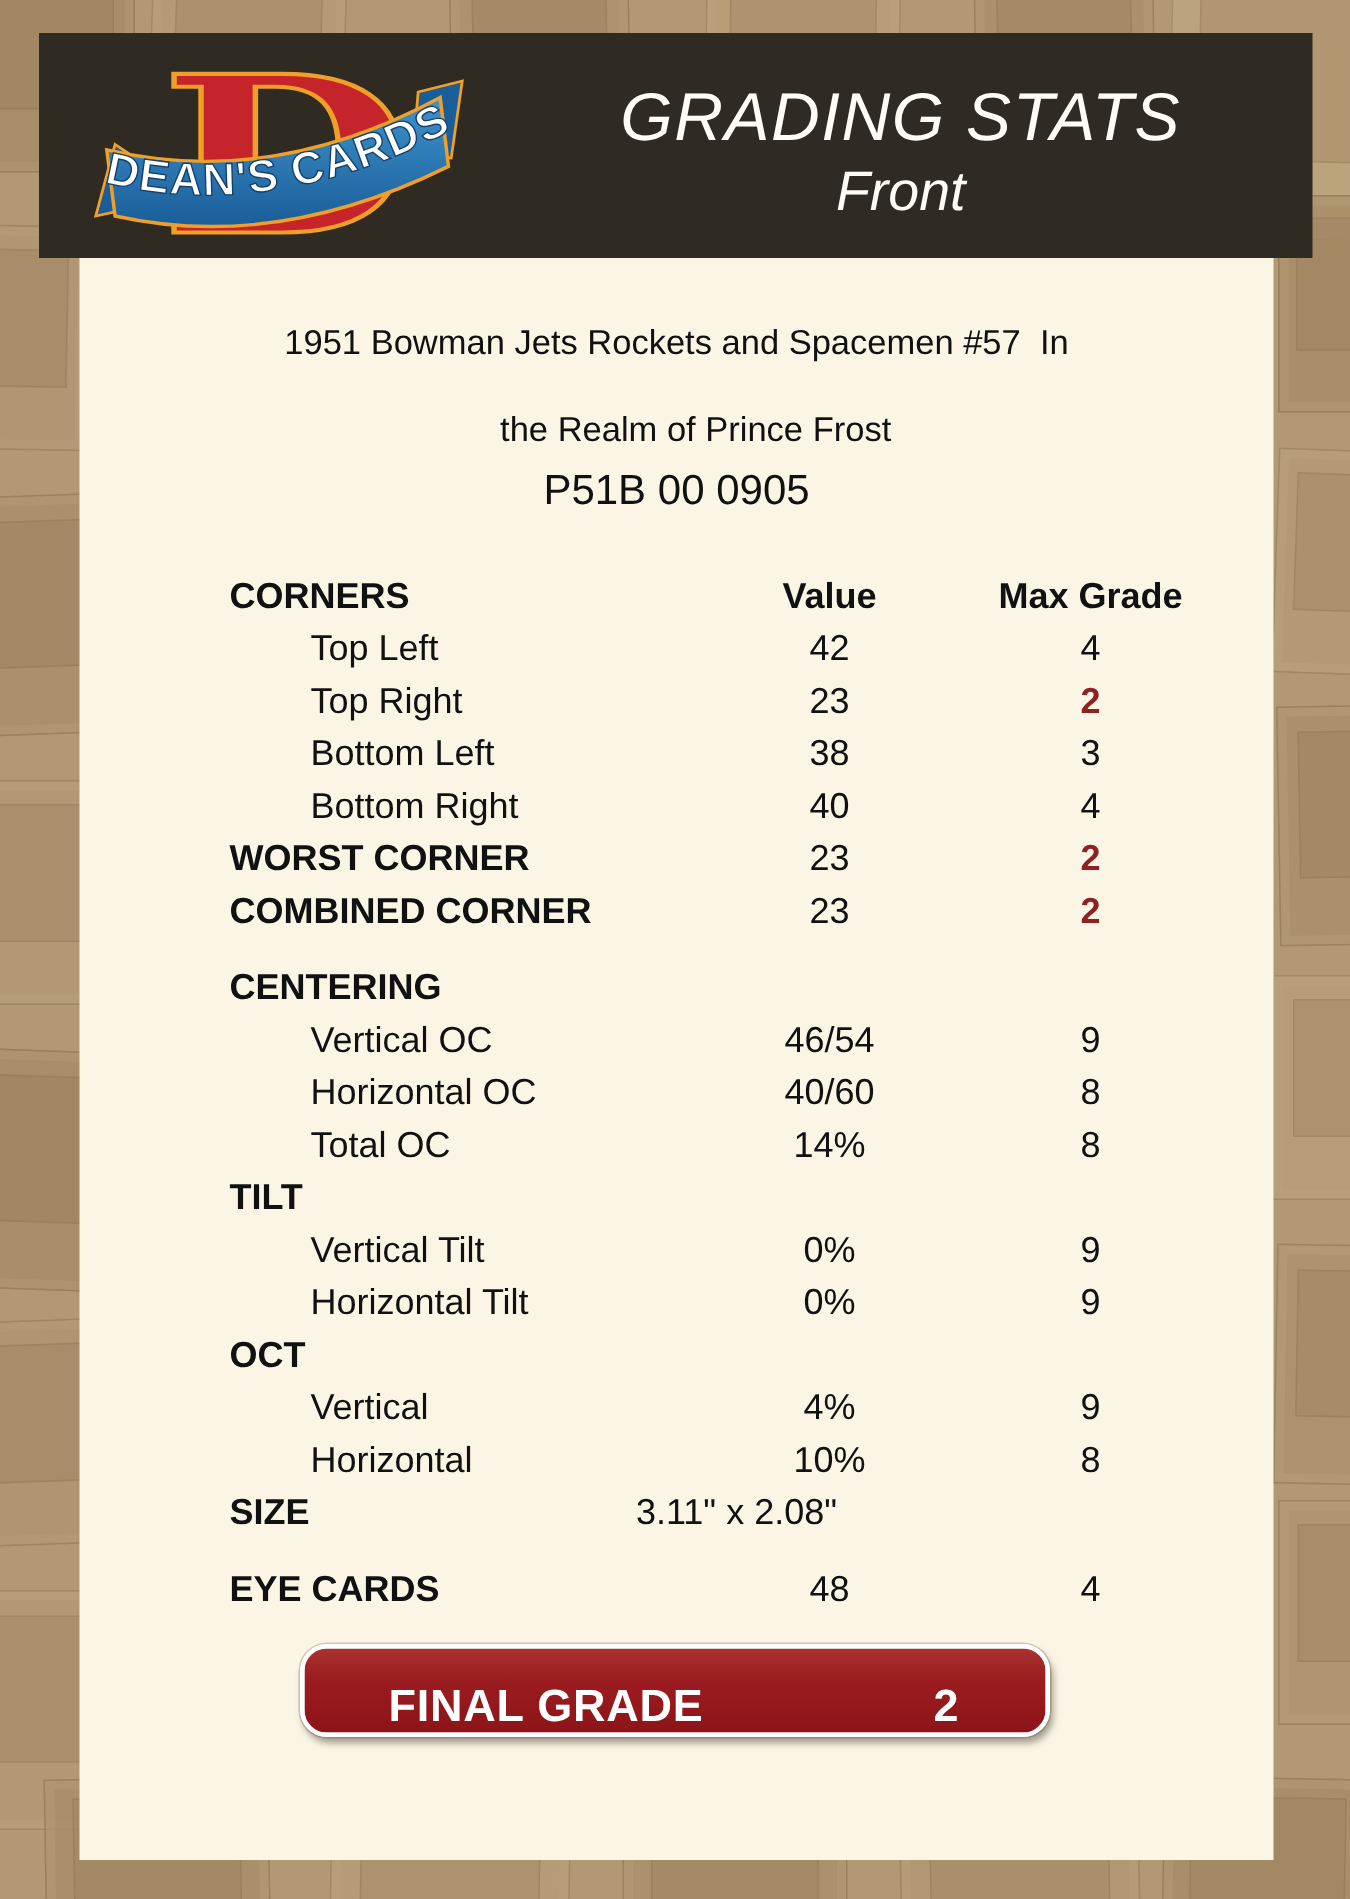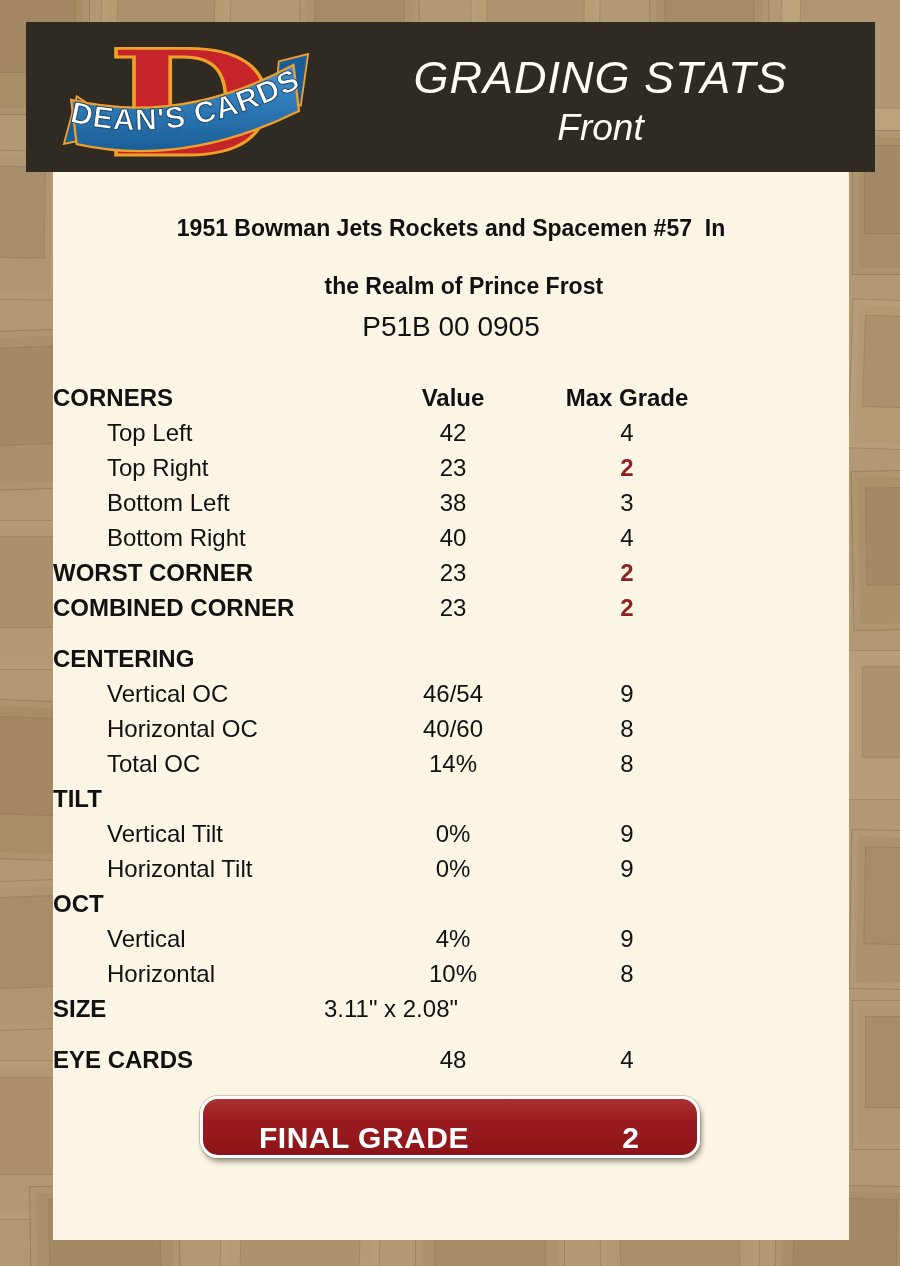--- a/index.html
+++ b/index.html
@@ -50,34 +50,35 @@
   .header-subtitle{font-size:37px;line-height:44px;}
 
   
   .panel{
     position:absolute;left:53px;top:172px;width:796px;height:1068px;
     background:var(--panel-bg);
     z-index:1;
   }
   .card-title{
     margin:42px auto 0;max-width:700px;
-    font-weight:bold;font-size:23px;line-height:29px;
+    font-weight:normal;font-size:23px;line-height:29px;
     text-align:center;white-space:pre-wrap;
   }
   .card-serial{
     margin-top:12px;text-align:center;font-size:28px;line-height:28px;
   }
 
   
   .grading-table{margin-top:39px;}
   .t-section{margin-top:0;}
   .t-section + .t-section{margin-top:16px;}
   .t-row{
     display:grid;
     grid-template-columns:300px 200px 148px;
+    padding-left:100px;
     height:35px;line-height:35px;
     font-size:24px;
   }
   .t-row .lbl{text-align:left;}
   .t-row .val,.t-row .grd{text-align:center;}
   .t-row.head .lbl,.t-row.head .val,.t-row.head .grd{font-weight:bold;}
   .t-row.bold .lbl{font-weight:bold;}
   .t-row.indent .lbl{padding-left:54px;}
   .t-row .grd.alert{color:var(--accent-red);font-weight:bold;}
   .t-row.wide .val{transform:translateX(-62px);}

